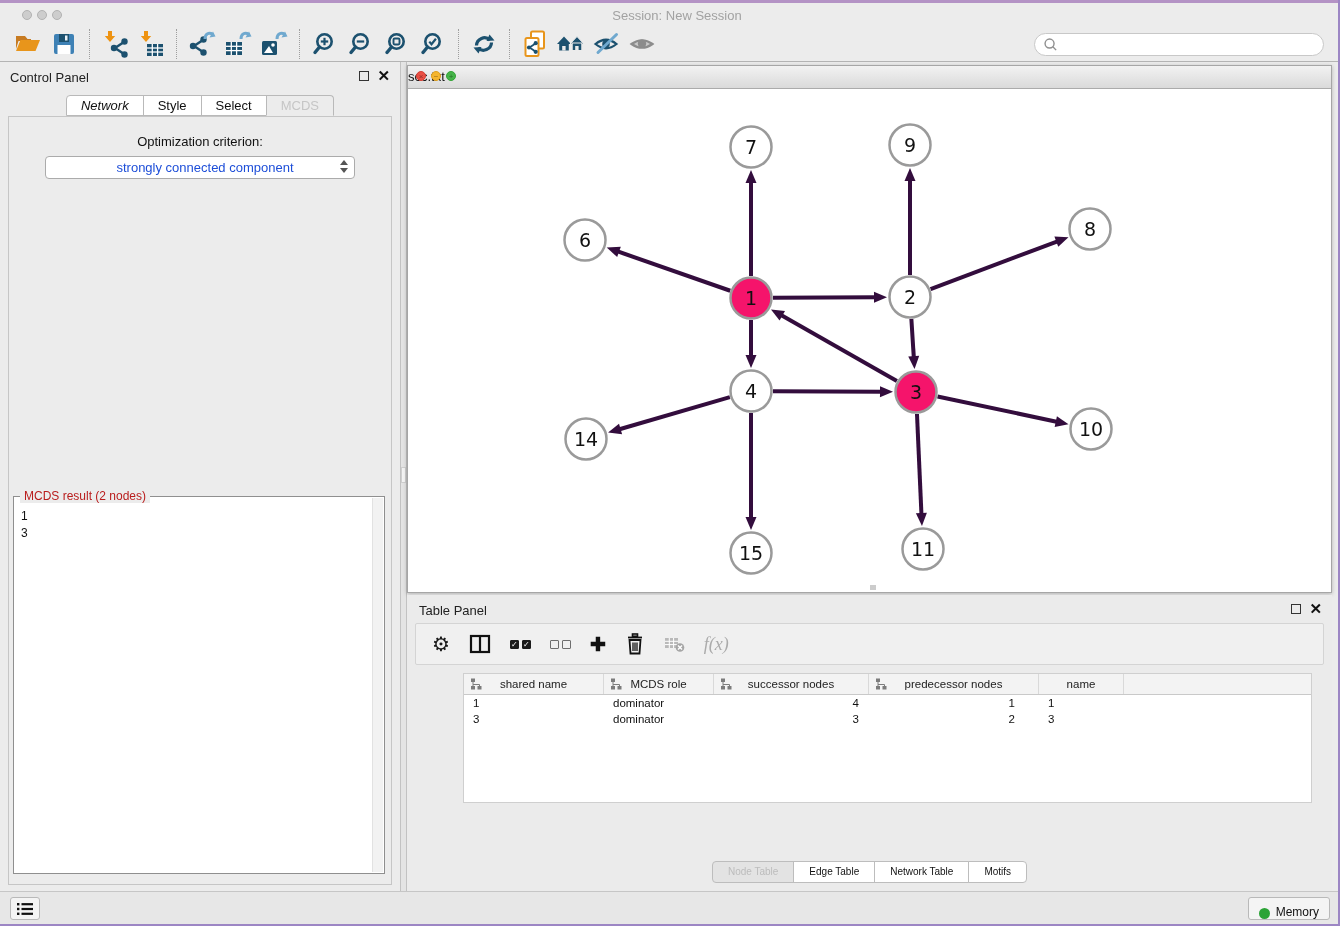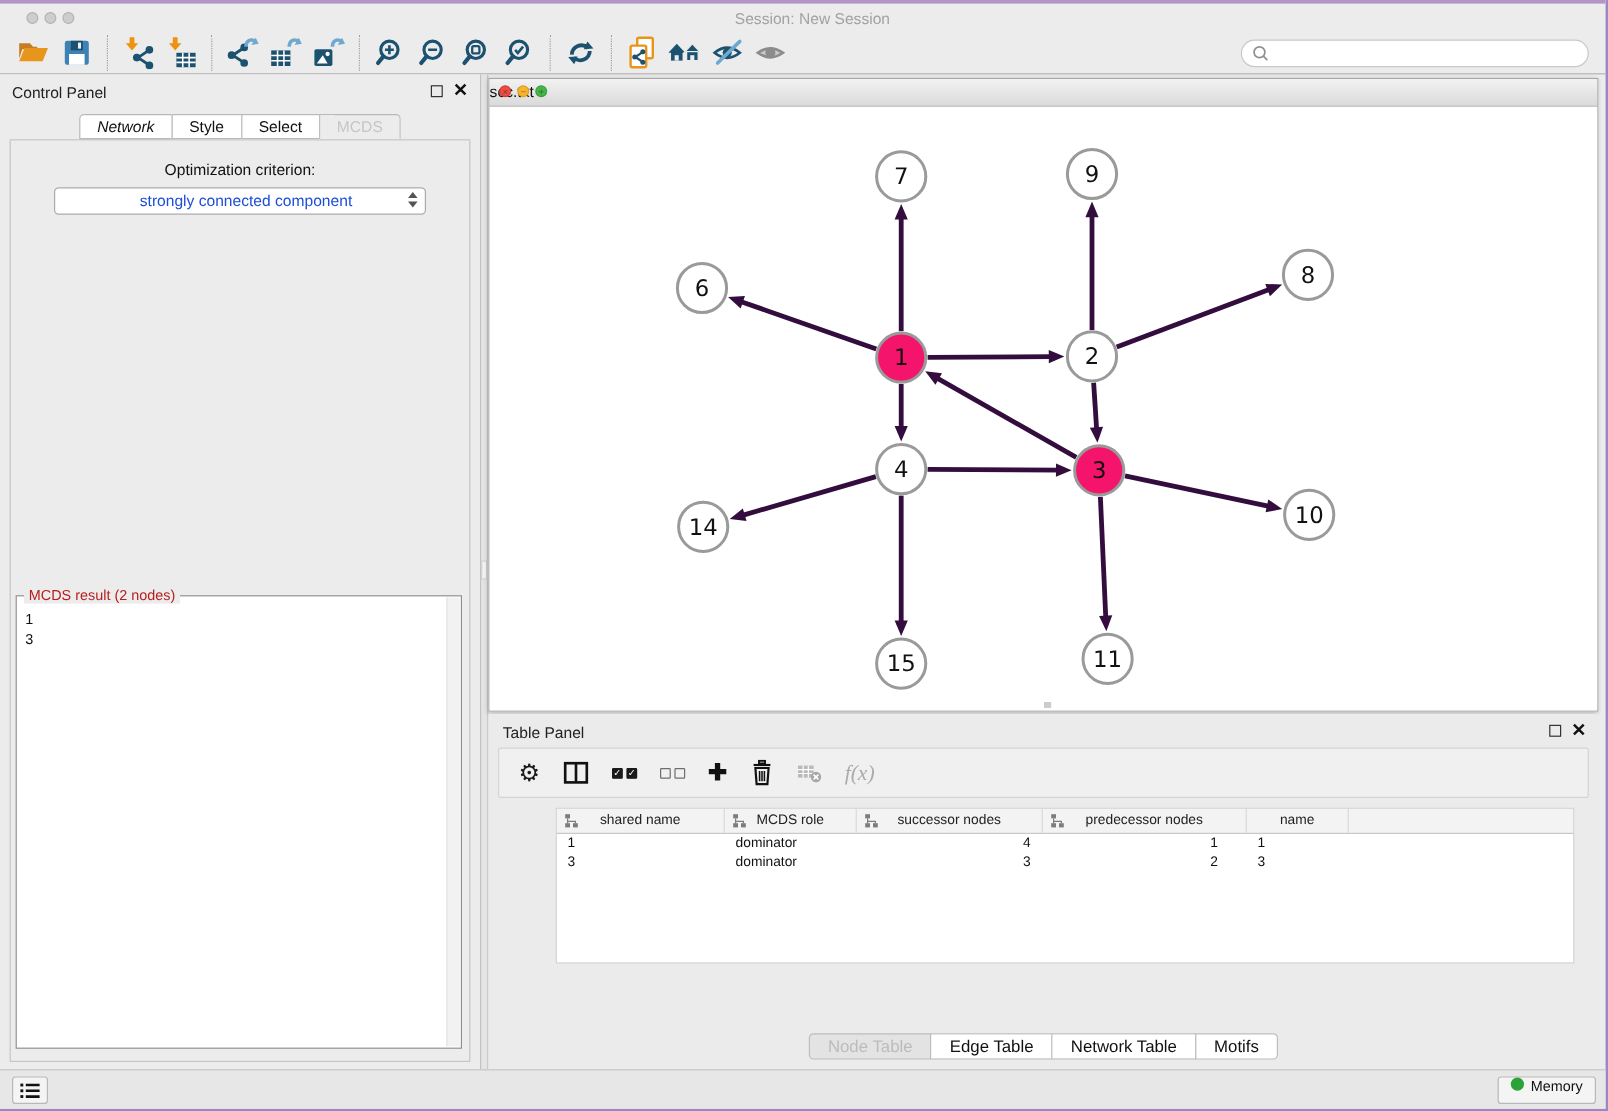--- a/index.html
+++ b/index.html
@@ -107,32 +107,32 @@
   .th { position:relative; border-right:1px solid #D9D9D9; font-size:11.5px; color:#222;
         display:flex; align-items:center; justify-content:center; }
   .th svg { position:absolute; left:6px; top:4px; }
   .td-row { display:flex; height:16px; align-items:center; font-size:11.5px; color:#111; }
   .td { overflow:hidden; white-space:nowrap; }
   .c0 { width:140px; } .c1 { width:110px; } .c2 { width:155px; } .c3 { width:170px; } .c4 { width:85px; }
   .al { padding-left:9px; text-align:left; } .ar { padding-right:10px; text-align:right; }
   .ar3 { padding-right:24px; text-align:right; }
   .tp-tabs { position:absolute; left:0; right:0; bottom:8px; display:flex; justify-content:center; }
   .tp-tab { background:#fff; border:1px solid #BDBDBD; height:22px; line-height:20px; padding:0 15px;
-            font-size:14px; color:#111; margin-left:-1px; }
+            font-size:10px; color:#111; margin-left:-1px; }
   .tp-tab.first { border-radius:4px 0 0 4px; margin-left:0; }
   .tp-tab.last { border-radius:0 4px 4px 0; }
   .tp-tab.active { background:#E3E3E3; color:#BCBCBC; }
 
   
   .statusbar { position:absolute; left:0; bottom:0; right:0; height:33px; background:#E7E7E7;
                border-top:1px solid #C6C6C6; }
   .sb-left-btn { position:absolute; left:10px; top:5px; width:30px; height:23px; background:#F4F4F4;
                  border:1px solid #B9B9B9; border-radius:3px; display:flex; align-items:center; justify-content:center; }
   .memory-btn { position:absolute; right:8px; top:5px; height:23px; background:#F4F4F4;
-                border:1px solid #B9B9B9; border-radius:3px; display:flex; align-items:flex-start;
+                border:1px solid #B9B9B9; border-radius:3px; display:flex; align-items:flex-end;
                 gap:6px; padding:0 10px; font-size:12px; color:#111; }
   .mem-dot { width:11px; height:11px; border-radius:50%; background:#2BA336; }
 </style>
 </head>
 <body>
 
 <div class="accent-strip"></div>
 
 <div class="titlebar">
   <div class="traffic">

